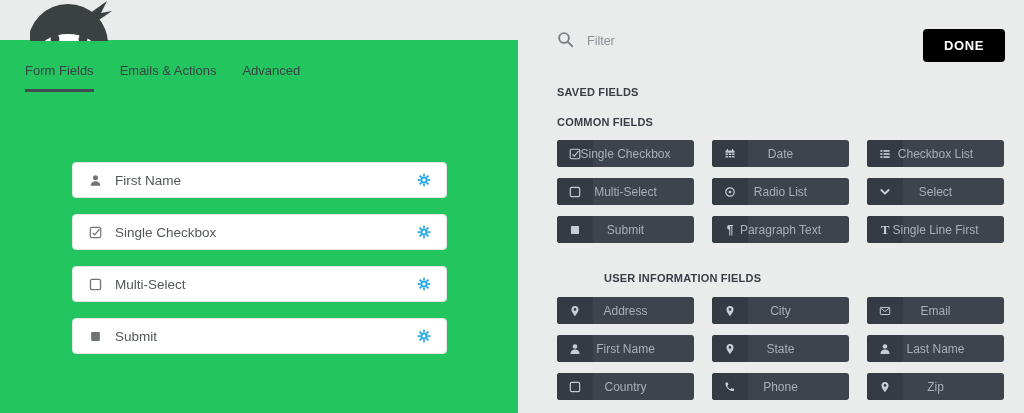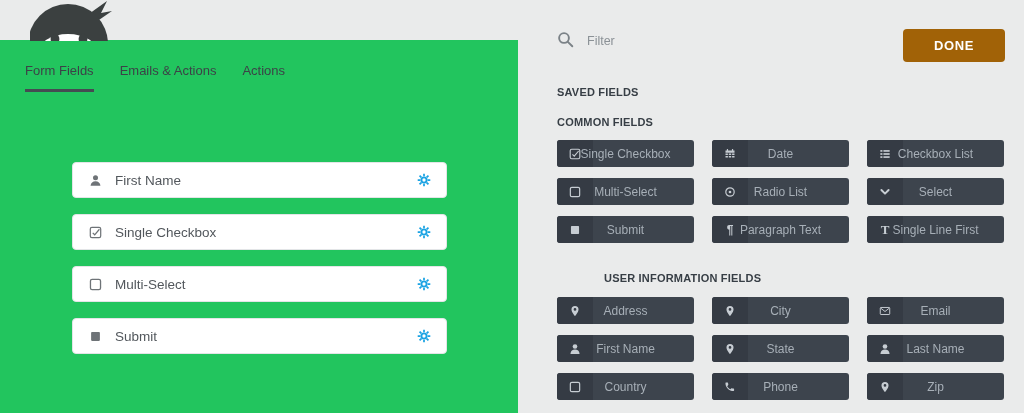--- a/index.html
+++ b/index.html
@@ -43,22 +43,22 @@
   .filter-row { position:absolute; left:39px; top:31px; display:flex; align-items:flex-end; }
   .search-ic { color:#7b8287; display:flex; }
   .search-ic svg { width:17px; height:17px; }
   .filter-input {
     border:none; outline:none; background:transparent;
     margin-left:13px; width:170px; font-size:12.5px; color:#555;
     font-family:"Liberation Sans", sans-serif;
   }
   .filter-input::placeholder { color:#8b9196; opacity:1; }
   .done-btn {
-    position:absolute; right:19px; top:29px; width:102px; height:33px;
-    background:#a16207; color:#fff; border:none; border-radius:4px;
+    position:absolute; right:19px; top:29px; width:82px; height:33px;
+    background:#000000; color:#fff; border:none; border-radius:4px;
     font-size:13px; font-weight:bold; letter-spacing:0.6px; cursor:pointer;
     font-family:"Liberation Sans", sans-serif;
   }
   .section-title {
     position:absolute; left:39px; font-size:11px; font-weight:bold;
     color:#373e45; letter-spacing:0.2px;
   }
   .t-saved  { top:86px; }
   .t-common { top:116px; }
   .t-user   { top:272px;margin-left:47px; }
@@ -96,21 +96,21 @@
     <ellipse cx="38" cy="53" rx="30" ry="19" fill="#ffffff"></ellipse>
     <ellipse cx="25" cy="39" rx="4.4" ry="5.4" fill="#3b4040"></ellipse>
     <ellipse cx="53" cy="39" rx="4.4" ry="5.4" fill="#3b4040"></ellipse>
   </svg>
 </div>
 
 <div class="left-panel">
   <div class="tabs">
     <div class="tab active">Form Fields</div>
     <div class="tab">Emails &amp; Actions</div>
-    <div class="tab">Actions</div>
+    <div class="tab">Advanced</div>
   </div>
 
   <div class="canvas">
     <div class="frow">
       <span class="ficon">
           <svg viewBox="0 0 16 16" fill="currentColor">
             <circle cx="8" cy="4.7" r="3.1"></circle>
             <path d="M1.9 14.5c.4-3.9 2.8-5.7 6.1-5.7s5.7 1.8 6.1 5.7z"></path>
           </svg>
         </span>

